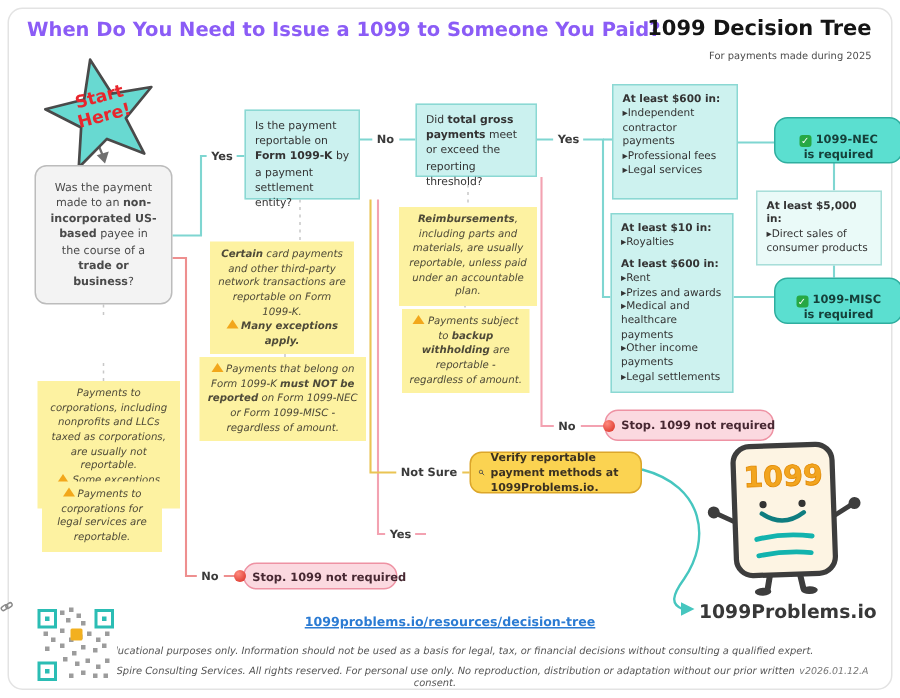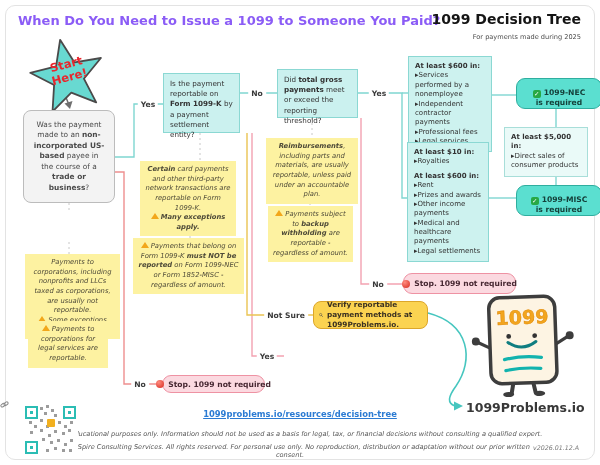--- a/index.html
+++ b/index.html
@@ -138,35 +138,34 @@
   <div class="qbox node" id="q1">
     <div><span>Was the payment made to an </span><b>non-incorporated US-based</b><span> payee in the course of a </span><b>trade or business</b><span>?</span></div>
   </div>
 
   <div class="qbox node" id="qk"><span>Is the payment reportable on </span><b>Form 1099-K</b><span> by a payment settlement entity?</span></div>
 
   <div class="qbox node" id="qt"><span>Did </span><b>total gross payments</b><span> meet or exceed the reporting threshold?</span></div>
 
   <div class="cat" id="cat1">
     <span class="hd">At least $600 in:</span>
-    <div class="item">Services performed by a nonemployee</div>
     <div class="item">Independent contractor payments</div>
     <div class="item">Professional fees</div>
     <div class="item">Legal services</div>
   </div>
 
   <div class="cat" id="cat2">
     <span class="hd">At least $10 in:</span>
     <div class="item">Royalties</div>
     <div class="gap"></div>
     <span class="hd">At least $600 in:</span>
     <div class="item">Rent</div>
     <div class="item">Prizes and awards</div>
+    <div class="item">Medical and healthcare payments</div>
     <div class="item">Other income payments</div>
-    <div class="item">Medical and healthcare payments</div>
     <div class="item">Legal settlements</div>
   </div>
 
   <div class="cat" id="cat3">
     <span class="hd">At least $5,000 in:</span>
     <div class="item">Direct sales of consumer products</div>
   </div>
 
   <div class="result" id="nec">
     <div><span class="check"></span><span>1099-NEC</span></div>
@@ -199,21 +198,21 @@
     <span class="warn-tri"></span><span>Some exceptions apply.</span>
   </div>
   <div class="note" id="n3">
     <span class="warn-tri"></span><span>Payments to corporations for legal services are reportable.</span>
   </div>
   <div class="note" id="n4">
     <b>Certain</b><span> card payments and other third-party network transactions are reportable on Form 1099-K.</span><br>
     <span class="warn-tri"></span><b>Many exceptions apply.</b>
   </div>
   <div class="note" id="n5">
-    <span class="warn-tri"></span><span>Payments that belong on Form 1099-K </span><b>must NOT be reported</b><span> on Form 1099-NEC or Form 1852-MISC - regardless of amount.</span>
+    <span class="warn-tri"></span><span>Payments that belong on Form 1099-K </span><b>must NOT be reported</b><span> on Form 1099-NEC or Form 1099-MISC - regardless of amount.</span>
   </div>
   <div class="note" id="n6">
     <b>Reimbursements</b><span>, including parts and materials, are usually reportable, unless paid under an accountable plan.</span>
   </div>
   <div class="note" id="n7">
     <span class="warn-tri"></span><span>Payments subject to </span><b>backup withholding</b><span> are reportable - regardless of amount.</span>
   </div>
 
   <div class="lbl" style="left:148px;top:104px">Yes</div>
   <div class="lbl" style="left:140px;top:384px">No</div>

